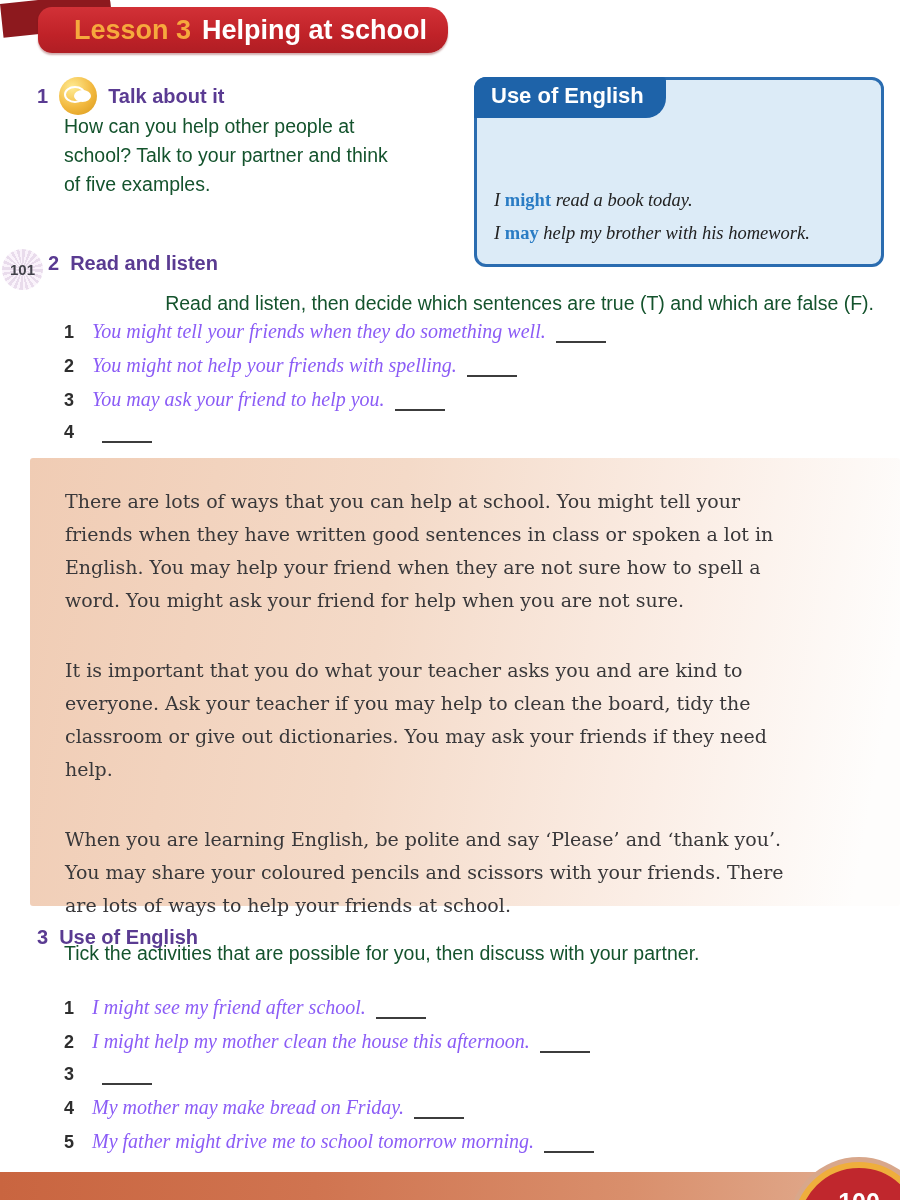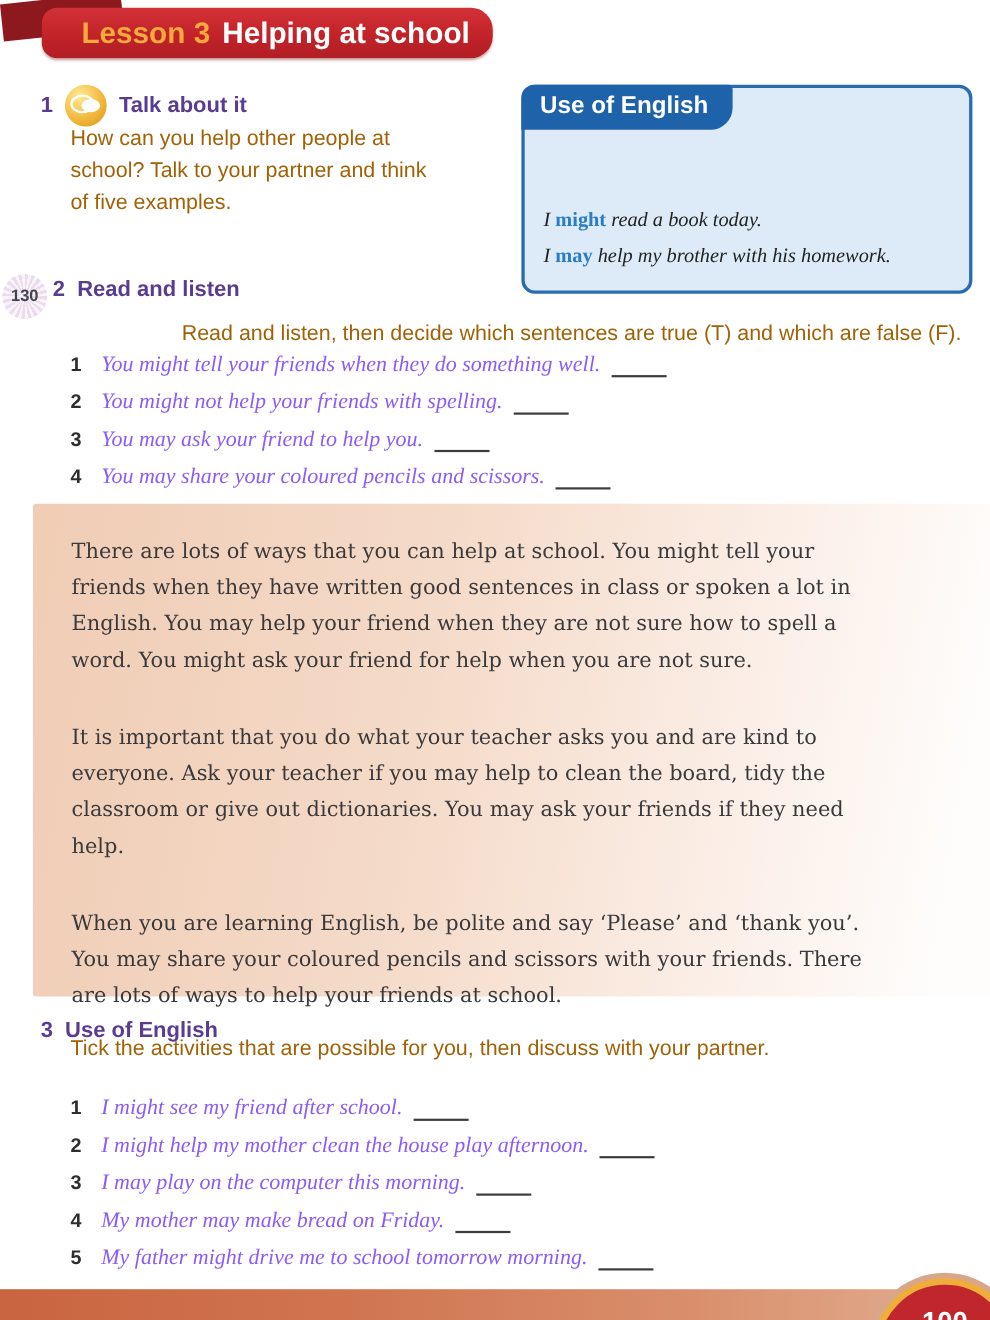--- a/index.html
+++ b/index.html
@@ -47,21 +47,21 @@
   }
 
   .cd-icon {
     position:absolute; left:2px; top:249px; width:41px; height:41px; border-radius:50%;
     background:repeating-conic-gradient(from 0deg, #e9dcec 0deg 9deg, #faf3fb 9deg 18deg);
     display:flex; align-items:center; justify-content:center;
     font-weight:bold; font-size:15px; color:#43434b; z-index:2;
   }
 
   
-  .sans-body { position:absolute; font-size:19.5px; color:#a16207; line-height:29px; }
+  .sans-body { position:absolute; font-size:19.5px; color:#14532d; line-height:29px; }
   #a1-body { left:64px; top:112px; width:335px; }
   #a2-instr { left:64px; top:290px; width:810px; line-height:26px;text-align:right; }
   #a3-instr { left:64px; top:940px; width:810px; line-height:26px; }
 
   
   .ex-list { position:absolute; left:64px; z-index:2; }
   #a2-list { top:320px; }
   #a3-list { top:996px; }
   .ex-item { display:flex; align-items:baseline; margin-bottom:11px; }
   .ex-num {
@@ -148,21 +148,21 @@
     <span class="act-title">Talk about it</span>
   </div>
   <div class="sans-body" id="a1-body">How can you help other people at school? Talk to your partner and think of five examples.</div>
 
   <div class="ue-box">
     <div class="ue-tab">Use of English</div>
     <div class="ue-ex" id="ue-ex1"><span>I </span><span class="hl">may</span><span> help my brother with his homework.</span></div>
     <div class="ue-ex" id="ue-ex0"><span>I </span><span class="hl">might</span><span> read a book today.</span></div>
   </div>
 
-  <div class="cd-icon">130</div>
+  <div class="cd-icon">101</div>
   <div class="act-head" id="a2-head">
     <span class="num">2</span>
     <span class="act-title">Read and listen</span>
   </div>
   <div class="sans-body" id="a2-instr">Read and listen, then decide which sentences are true (T) and which are false (F).</div>
 
   <div class="ex-list" id="a2-list">
     <div class="ex-item">
       <span class="ex-num">1</span>
       <span class="ex-text">You might tell your friends when they do something well.</span>
@@ -173,21 +173,20 @@
       <span class="ex-text">You might not help your friends with spelling.</span>
       <span class="blank"></span>
     </div>
     <div class="ex-item">
       <span class="ex-num">3</span>
       <span class="ex-text">You may ask your friend to help you.</span>
       <span class="blank"></span>
     </div>
     <div class="ex-item">
       <span class="ex-num">4</span>
-      <span class="ex-text">You may share your coloured pencils and scissors.</span>
       <span class="blank"></span>
     </div>
   </div>
 
   <div class="passage">
     <p>There are lots of ways that you can help at school. You might tell your friends when they have written good sentences in class or spoken a lot in English. You may help your friend when they are not sure how to spell a word. You might ask your friend for help when you are not sure.</p>
     <p>It is important that you do what your teacher asks you and are kind to everyone. Ask your teacher if you may help to clean the board, tidy the classroom or give out dictionaries. You may ask your friends if they need help.</p>
     <p>When you are learning English, be polite and say ‘Please’ and ‘thank you’. You may share your coloured pencils and scissors with your friends. There are lots of ways to help your friends at school.</p>
   </div>
 
@@ -198,26 +197,25 @@
   <div class="sans-body" id="a3-instr">Tick the activities that are possible for you, then discuss with your partner.</div>
 
   <div class="ex-list" id="a3-list">
     <div class="ex-item">
       <span class="ex-num">1</span>
       <span class="ex-text">I might see my friend after school.</span>
       <span class="blank"></span>
     </div>
     <div class="ex-item">
       <span class="ex-num">2</span>
-      <span class="ex-text">I might help my mother clean the house play afternoon.</span>
+      <span class="ex-text">I might help my mother clean the house this afternoon.</span>
       <span class="blank"></span>
     </div>
     <div class="ex-item">
       <span class="ex-num">3</span>
-      <span class="ex-text">I may play on the computer this morning.</span>
       <span class="blank"></span>
     </div>
     <div class="ex-item">
       <span class="ex-num">4</span>
       <span class="ex-text">My mother may make bread on Friday.</span>
       <span class="blank"></span>
     </div>
     <div class="ex-item">
       <span class="ex-num">5</span>
       <span class="ex-text">My father might drive me to school tomorrow morning.</span>

